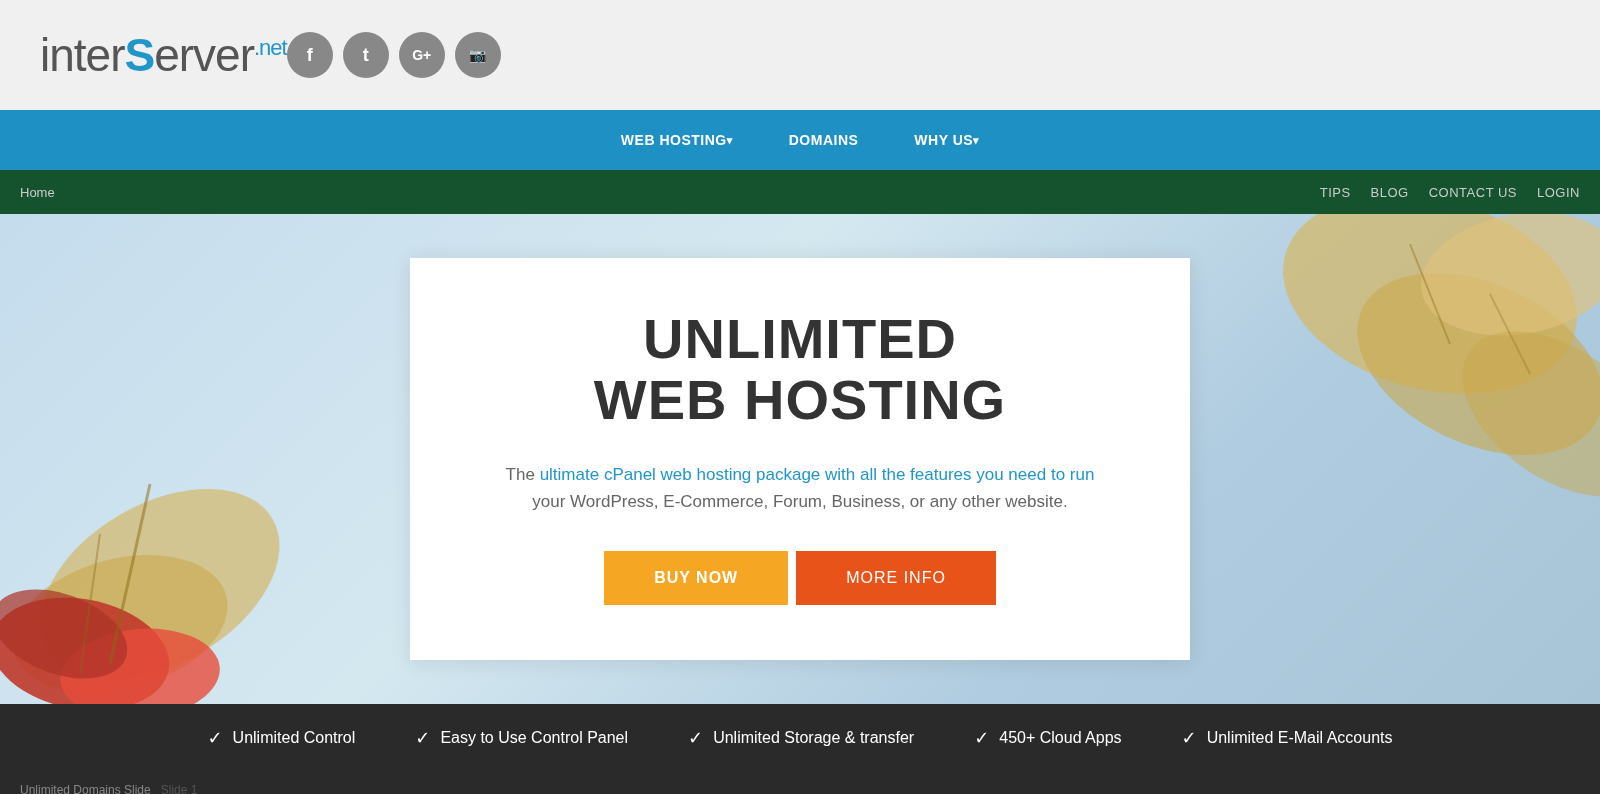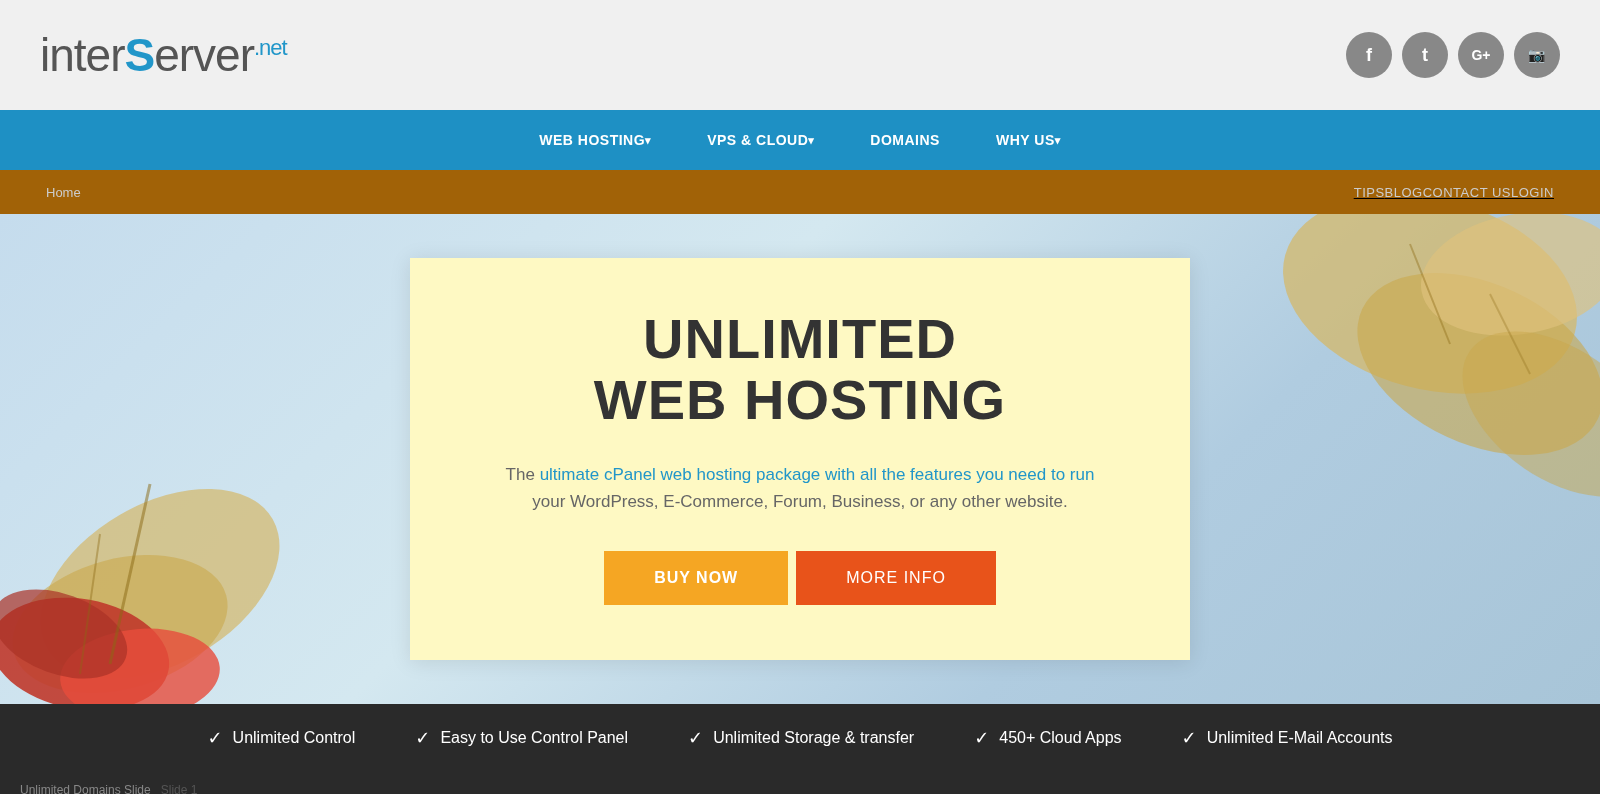--- a/index.html
+++ b/index.html
@@ -3,21 +3,21 @@
   <meta charset="utf-8">
   <style>
     * { margin: 0; padding: 0; box-sizing: border-box; }
     body { font-family: Arial, sans-serif; width: 1600px; overflow-x: hidden; }
 
     
     .header {
       background: #f0f0f0;
       display: flex;
       align-items: center;
-      justify-content: space-between;
+      justify-content: flex-start;
       padding: 4px 40px;
       height: 110px;
     }
     .logo {
       font-size: 46px;
       color: #555;
       font-weight: 300;
       letter-spacing: -1px;
     }
     .logo .net { font-size: 22px; color: #2196c9; vertical-align: super; }
@@ -60,35 +60,35 @@
       align-items: center;
       text-transform: uppercase;
     }
     .primary-nav .has-arrow::after {
       content: ' ▾';
       font-size: 11px;
     }
 
     
     .secondary-nav {
-      background: #a16207;
+      background: #14532d;
       display: flex;
       align-items: center;
       justify-content: space-between;
       height: 44px;
-      padding: 0 46px;
+      padding: 0 20px;
     }
     .secondary-nav .left a {
       color: #ccc;
       text-decoration: none;
       font-size: 13px;
     }
     .secondary-nav .right {
       display: flex;
-      text-decoration: underline;
+      gap: 20px;
     }
     .secondary-nav .right a {
       color: #ccc;
       text-decoration: none;
       font-size: 13px;
       text-transform: uppercase;
       letter-spacing: 0.5px;
     }
 
     
@@ -105,21 +105,21 @@
     .hero-bg {
       position: absolute;
       inset: 0;
       background: linear-gradient(135deg, #c5dced 0%, #d4e8f0 40%, #b0cce0 70%, #a8c5d8 100%);
     }
 
     
     .hero-card {
       position: relative;
       z-index: 10;
-      background: #fef9c3;
+      background: #ffffff;
       width: 780px;
       padding: 50px 60px 55px;
       text-align: center;
       box-shadow: 0 2px 20px rgba(0,0,0,0.1);
     }
     .hero-card h1 {
       font-size: 56px;
       font-weight: 900;
       color: #333;
       line-height: 1.1;
@@ -223,21 +223,20 @@
   <div class="social-icons">
     <div class="social-icon">f</div>
     <div class="social-icon">t</div>
     <div class="social-icon" style="font-size:14px;">G+</div>
     <div class="social-icon" style="font-size:14px;">📷</div>
   </div>
 </header>
 
 <nav class="primary-nav">
   <a href="#" class="has-arrow">WEB HOSTING</a>
-  <a href="#" class="has-arrow">VPS &amp; CLOUD</a>
   <a href="#">DOMAINS</a>
   <a href="#" class="has-arrow">WHY US</a>
 </nav>
 
 <div class="secondary-nav">
   <div class="left">
     <a href="#">Home</a>
   </div>
   <div class="right">
     <a href="#">TIPS</a>

